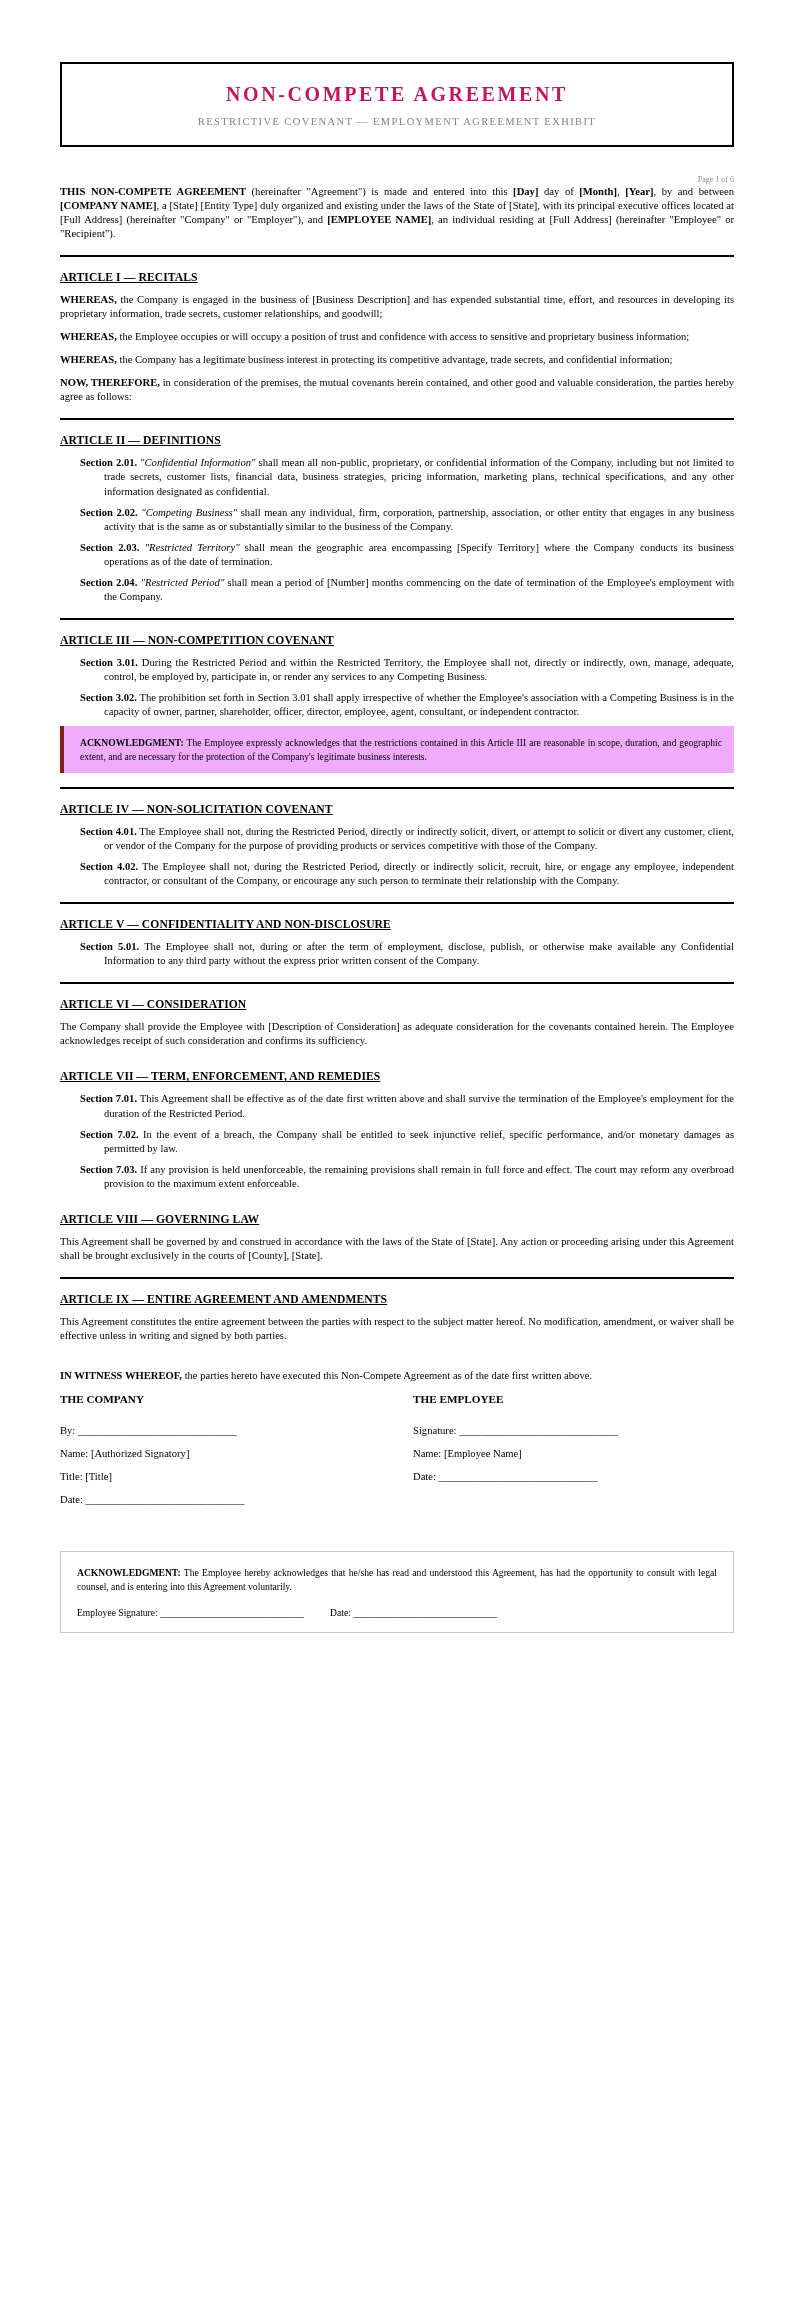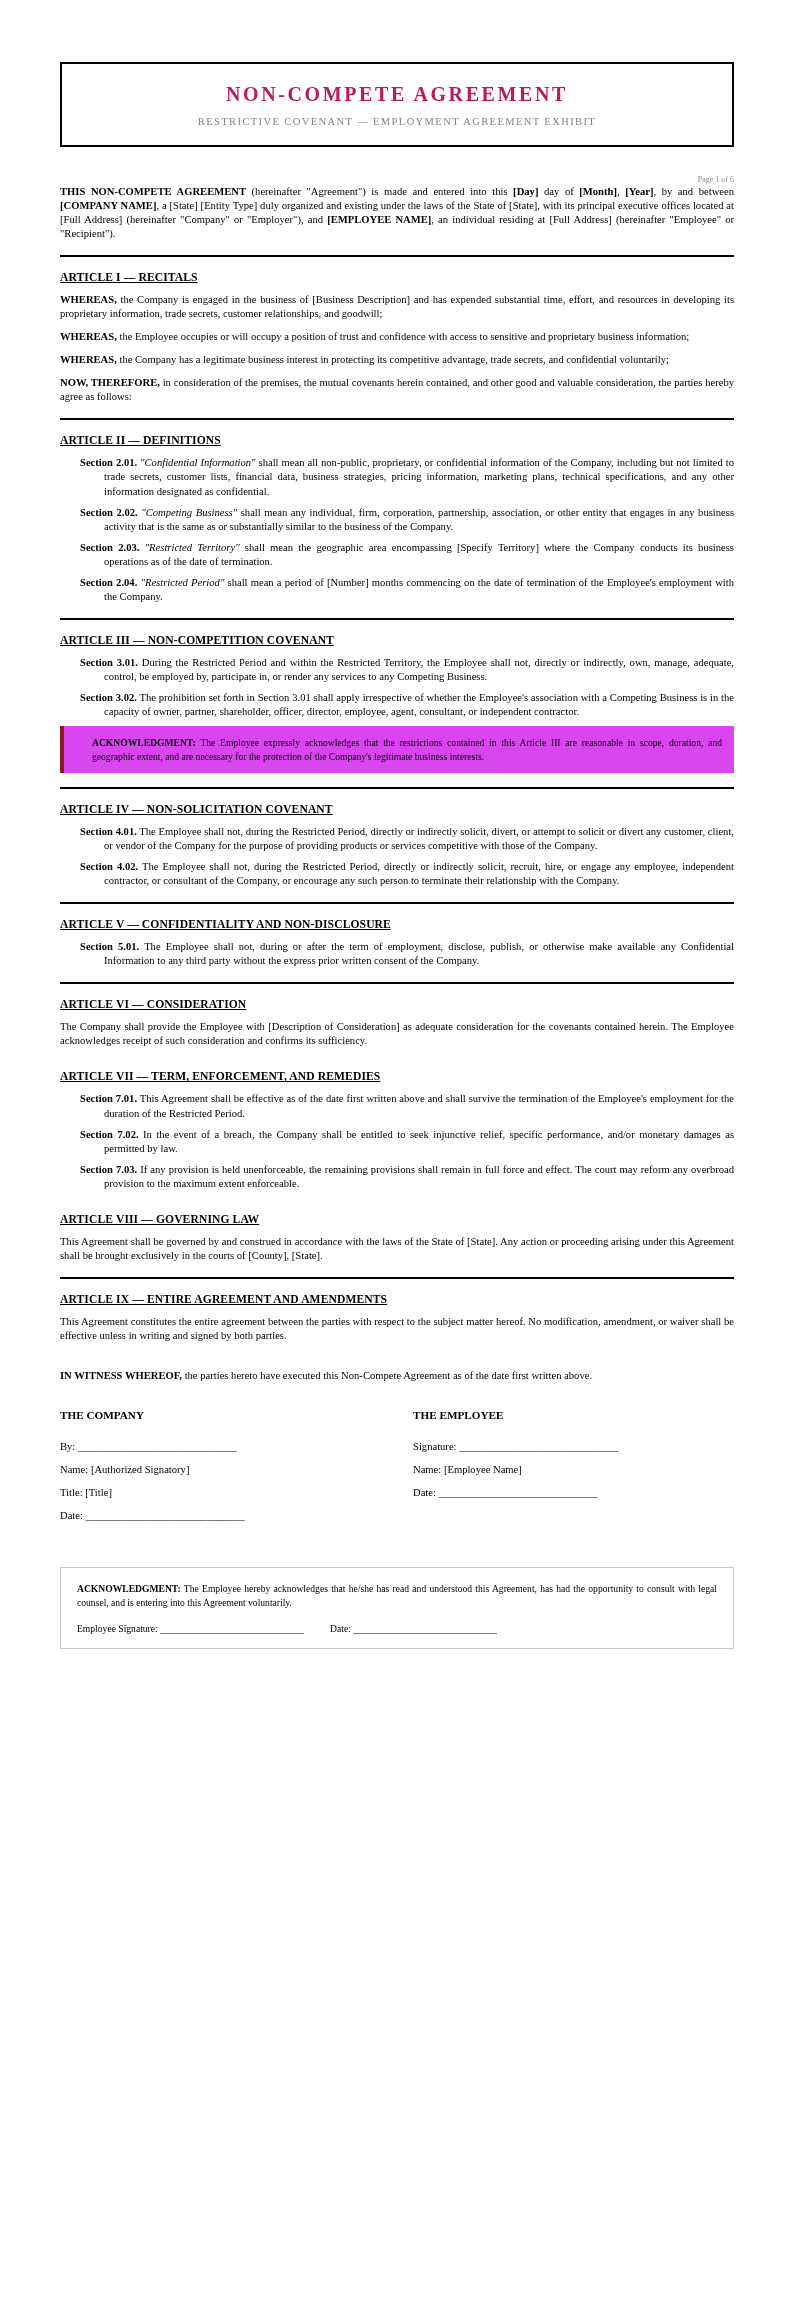--- a/index.html
+++ b/index.html
@@ -87,40 +87,40 @@
     text-align: justify;
     margin: 0 0 7px 0;
     padding-left: 44px;
     text-indent: -24px;
     color: #000;
   }
   .section .sec-no { font-weight: bold; }
 
   
   .callout {
-    background: #d946ef;
+    background: #f0abfc;
     border-left: 4px solid #8c1d1d;
-    padding: 10px 12px 10px 28px;
+    padding: 10px 12px 10px 16px;
     margin: 4px 0 4px 0;
   }
   .callout p {
     font-size: 9.6px;
     line-height: 1.38;
     text-align: justify;
     margin: 0;
     color: #000;
   }
 
   
   .witness { margin-top: 26px; }
   .sig-grid {
     display: flex;
     margin-top: 10px;
   }
-  .sig-col { width: 50%; box-sizing: border-box; margin-top: 16px; }
+  .sig-col { width: 50%; box-sizing: border-box; }
   .sig-col.right { padding-left: 16px; }
   .sig-party {
     font-size: 11.2px;
     font-weight: bold;
     margin: 0 0 20px 0;
   }
   .sig-line {
     font-size: 10.6px;
     margin: 0 0 12px 0;
     white-space: nowrap;
@@ -160,21 +160,21 @@
 
   <div class="page-meta">Page 1 of 6</div>
 
   <p class="para"><span class="b">THIS NON-COMPETE AGREEMENT</span><span> (hereinafter "Agreement") is made and entered into this </span><span class="b">[Day]</span><span> day of </span><span class="b">[Month]</span><span>, </span><span class="b">[Year]</span><span>, by and between </span><span class="b">[COMPANY NAME]</span><span>, a [State] [Entity Type] duly organized and existing under the laws of the State of [State], with its principal executive offices located at [Full Address] (hereinafter "Company" or "Employer"), and </span><span class="b">[EMPLOYEE NAME]</span><span>, an individual residing at [Full Address] (hereinafter "Employee" or "Recipient").</span></p>
 
   <hr class="rule">
 
   <div class="article-h">ARTICLE I — RECITALS</div>
   <p class="para"><span class="b">WHEREAS,</span><span> the Company is engaged in the business of [Business Description] and has expended substantial time, effort, and resources in developing its proprietary information, trade secrets, customer relationships, and goodwill;</span></p>
   <p class="para"><span class="b">WHEREAS,</span><span> the Employee occupies or will occupy a position of trust and confidence with access to sensitive and proprietary business information;</span></p>
-  <p class="para"><span class="b">WHEREAS,</span><span> the Company has a legitimate business interest in protecting its competitive advantage, trade secrets, and confidential voluntarily;</span></p>
+  <p class="para"><span class="b">WHEREAS,</span><span> the Company has a legitimate business interest in protecting its competitive advantage, trade secrets, and confidential information;</span></p>
   <p class="para"><span class="b">NOW, THEREFORE,</span><span> in consideration of the premises, the mutual covenants herein contained, and other good and valuable consideration, the parties hereby agree as follows:</span></p>
 
   <hr class="rule">
 
   <div class="article-h">ARTICLE II — DEFINITIONS</div>
   <p class="section"><span class="sec-no">Section 2.01.</span><span class="i"> "Confidential Information"</span><span> shall mean all non-public, proprietary, or confidential information of the Company, including but not limited to trade secrets, customer lists, financial data, business strategies, pricing information, marketing plans, technical specifications, and any other information designated as confidential.</span></p>
   <p class="section"><span class="sec-no">Section 2.02.</span><span class="i"> "Competing Business"</span><span> shall mean any individual, firm, corporation, partnership, association, or other entity that engages in any business activity that is the same as or substantially similar to the business of the Company.</span></p>
   <p class="section"><span class="sec-no">Section 2.03.</span><span class="i"> "Restricted Territory"</span><span> shall mean the geographic area encompassing [Specify Territory] where the Company conducts its business operations as of the date of termination.</span></p>
   <p class="section"><span class="sec-no">Section 2.04.</span><span class="i"> "Restricted Period"</span><span> shall mean a period of [Number] months commencing on the date of termination of the Employee's employment with the Company.</span></p>
 

